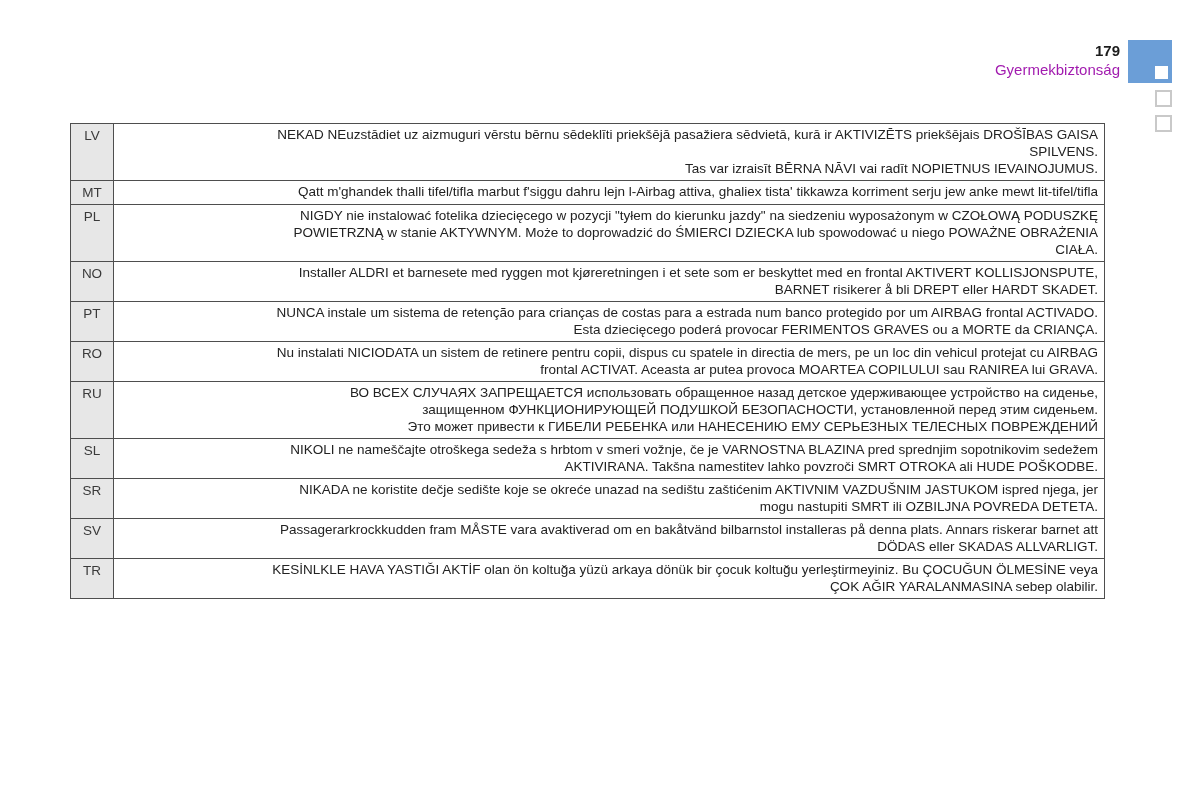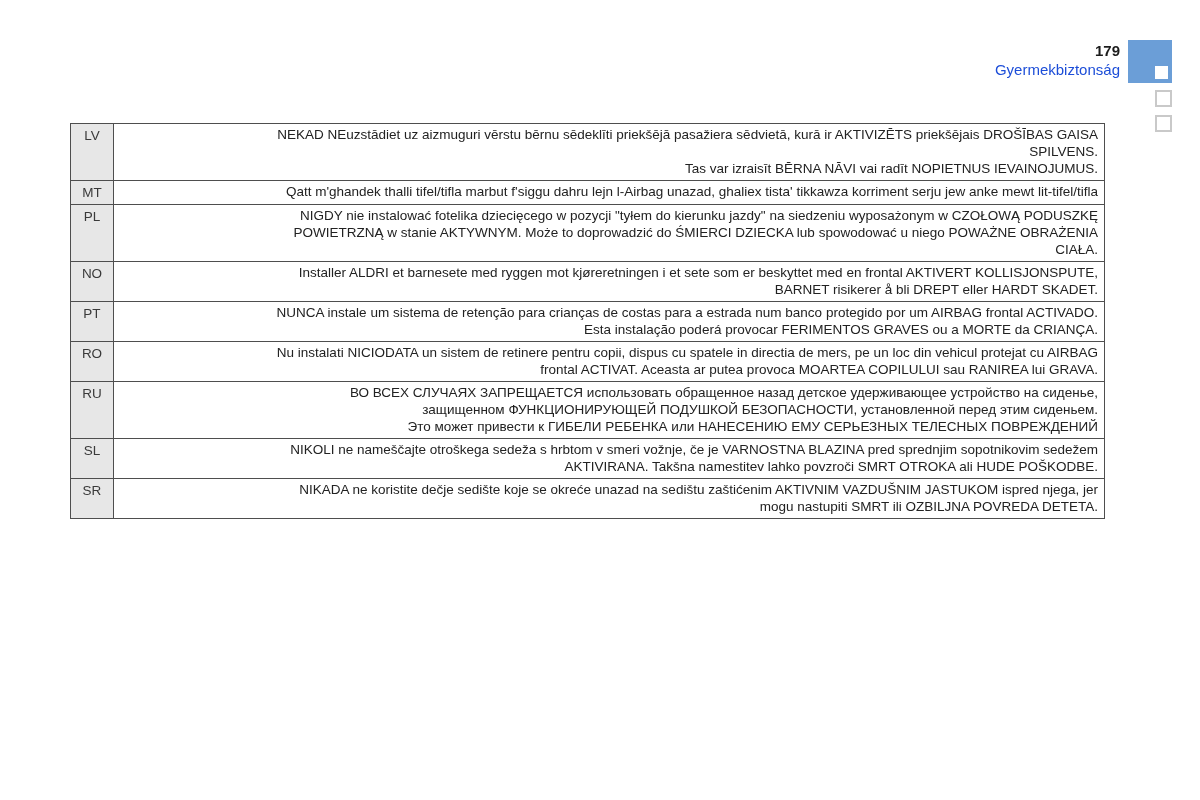--- a/index.html
+++ b/index.html
@@ -10,21 +10,21 @@
     -webkit-font-smoothing: antialiased;
   }
   .page { position: relative; width: 1200px; height: 800px; background: #fff; overflow: hidden; }
 
   
   .header-text {
     position: absolute; top: 42px; right: 80px;
     text-align: right;
   }
   .page-number { font-size: 15px; font-weight: bold; color: #1c1c1c; line-height: 18px; }
-  .section-title { font-size: 15px; color: #1d4ed8; line-height: 19px; }
+  .section-title { font-size: 15px; color: #a21caf; line-height: 19px; }
 
   .blue-tab {
     position: absolute; left: 1128px; top: 40px;
     width: 44px; height: 43px; background: #6b9ed7;
   }
   .blue-tab .inner-sq {
     position: absolute; right: 4px; bottom: 4px;
     width: 13px; height: 13px; background: #ffffff;
   }
   .outline-sq {
@@ -82,41 +82,41 @@
 
         <tr>
           <td class="code">LV</td>
           <td class="text">NEKAD NEuzstādiet uz aizmuguri vērstu bērnu sēdeklīti priekšējā pasažiera sēdvietā, kurā ir AKTIVIZĒTS priekšējais DROŠĪBAS GAISA
 SPILVENS.
 Tas var izraisīt BĒRNA NĀVI vai radīt NOPIETNUS IEVAINOJUMUS.</td>
         </tr>
 
         <tr>
           <td class="code">MT</td>
-          <td class="text">Qatt m'ghandek thalli tifel/tifla marbut f'siggu dahru lejn l-Airbag unazad, ghaliex tista' tikkawza korriment serju jew anke mewt lit-tifel/tifla</td>
+          <td class="text">Qatt m'ghandek thalli tifel/tifla marbut f'siggu dahru lejn l-Airbag attiva, ghaliex tista' tikkawza korriment serju jew anke mewt lit-tifel/tifla</td>
         </tr>
 
 
         <tr>
           <td class="code">PL</td>
           <td class="text">NIGDY nie instalować fotelika dziecięcego w pozycji "tyłem do kierunku jazdy" na siedzeniu wyposażonym w CZOŁOWĄ PODUSZKĘ
 POWIETRZNĄ w stanie AKTYWNYM. Może to doprowadzić do ŚMIERCI DZIECKA lub spowodować u niego POWAŻNE OBRAŻENIA
 CIAŁA.</td>
         </tr>
 
         <tr>
           <td class="code">NO</td>
           <td class="text">Installer ALDRI et barnesete med ryggen mot kjøreretningen i et sete som er beskyttet med en frontal AKTIVERT KOLLISJONSPUTE,
 BARNET risikerer å bli DREPT eller HARDT SKADET.</td>
         </tr>
 
         <tr>
           <td class="code">PT</td>
           <td class="text">NUNCA instale um sistema de retenção para crianças de costas para a estrada num banco protegido por um AIRBAG frontal ACTIVADO.
-Esta instalação poderá provocar FERIMENTOS GRAVES ou a MORTE da CRIANÇA.</td>
+Esta dziecięcego poderá provocar FERIMENTOS GRAVES ou a MORTE da CRIANÇA.</td>
         </tr>
 
         <tr>
           <td class="code">RO</td>
           <td class="text">Nu instalati NICIODATA un sistem de retinere pentru copii, dispus cu spatele in directia de mers, pe un loc din vehicul protejat cu AIRBAG
 frontal ACTIVAT. Aceasta ar putea provoca MOARTEA COPILULUI sau RANIREA lui GRAVA.</td>
         </tr>
 
         <tr>
           <td class="code">RU</td>
@@ -131,17 +131,27 @@
           <td class="text">NIKOLI ne nameščajte otroškega sedeža s hrbtom v smeri vožnje, če je VARNOSTNA BLAZINA pred sprednjim sopotnikovim sedežem
 AKTIVIRANA. Takšna namestitev lahko povzroči SMRT OTROKA ali HUDE POŠKODBE.</td>
         </tr>
 
         <tr>
           <td class="code">SR</td>
           <td class="text">NIKADA ne koristite dečje sedište koje se okreće unazad na sedištu zaštićenim AKTIVNIM VAZDUŠNIM JASTUKOM ispred njega, jer
 mogu nastupiti SMRT ili OZBILJNA POVREDA DETETA.</td>
         </tr>
 
+        <tr>
+          <td class="code">SV</td>
+          <td class="text">Passagerarkrockkudden fram MÅSTE vara avaktiverad om en bakåtvänd bilbarnstol installeras på denna plats. Annars riskerar barnet att
+DÖDAS eller SKADAS ALLVARLIGT.</td>
+        </tr>
 
+        <tr>
+          <td class="code">TR</td>
+          <td class="text">KESİNLKLE HAVA YASTIĞI AKTİF olan ön koltuğa yüzü arkaya dönük bir çocuk koltuğu yerleştirmeyiniz. Bu ÇOCUĞUN ÖLMESİNE veya
+ÇOK AĞIR YARALANMASINA sebep olabilir.</td>
+        </tr>
       </tbody>
   </table>
 
 </div>
 
 </body></html>

